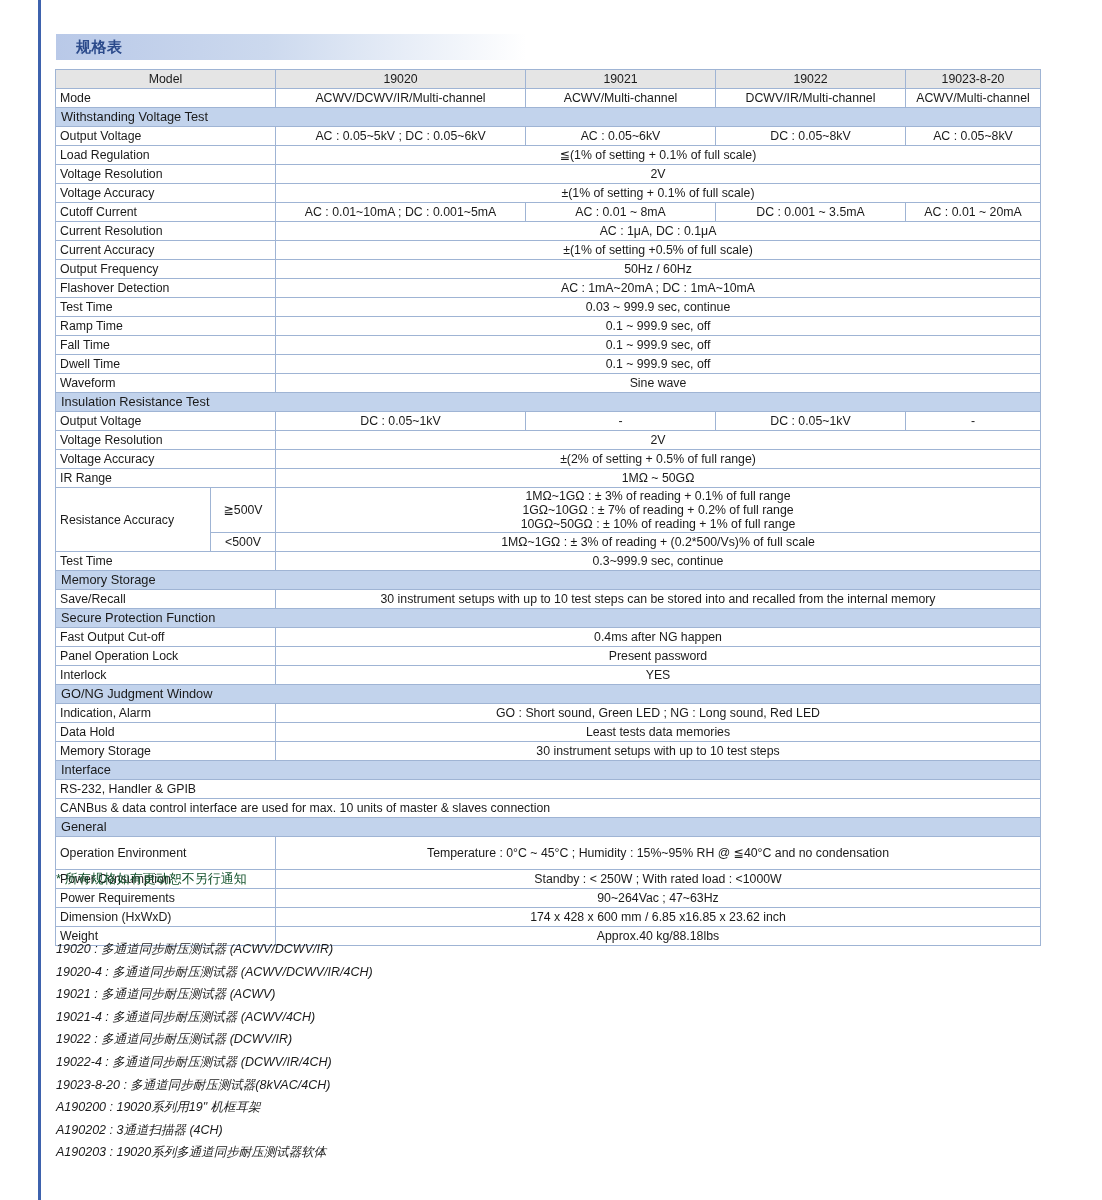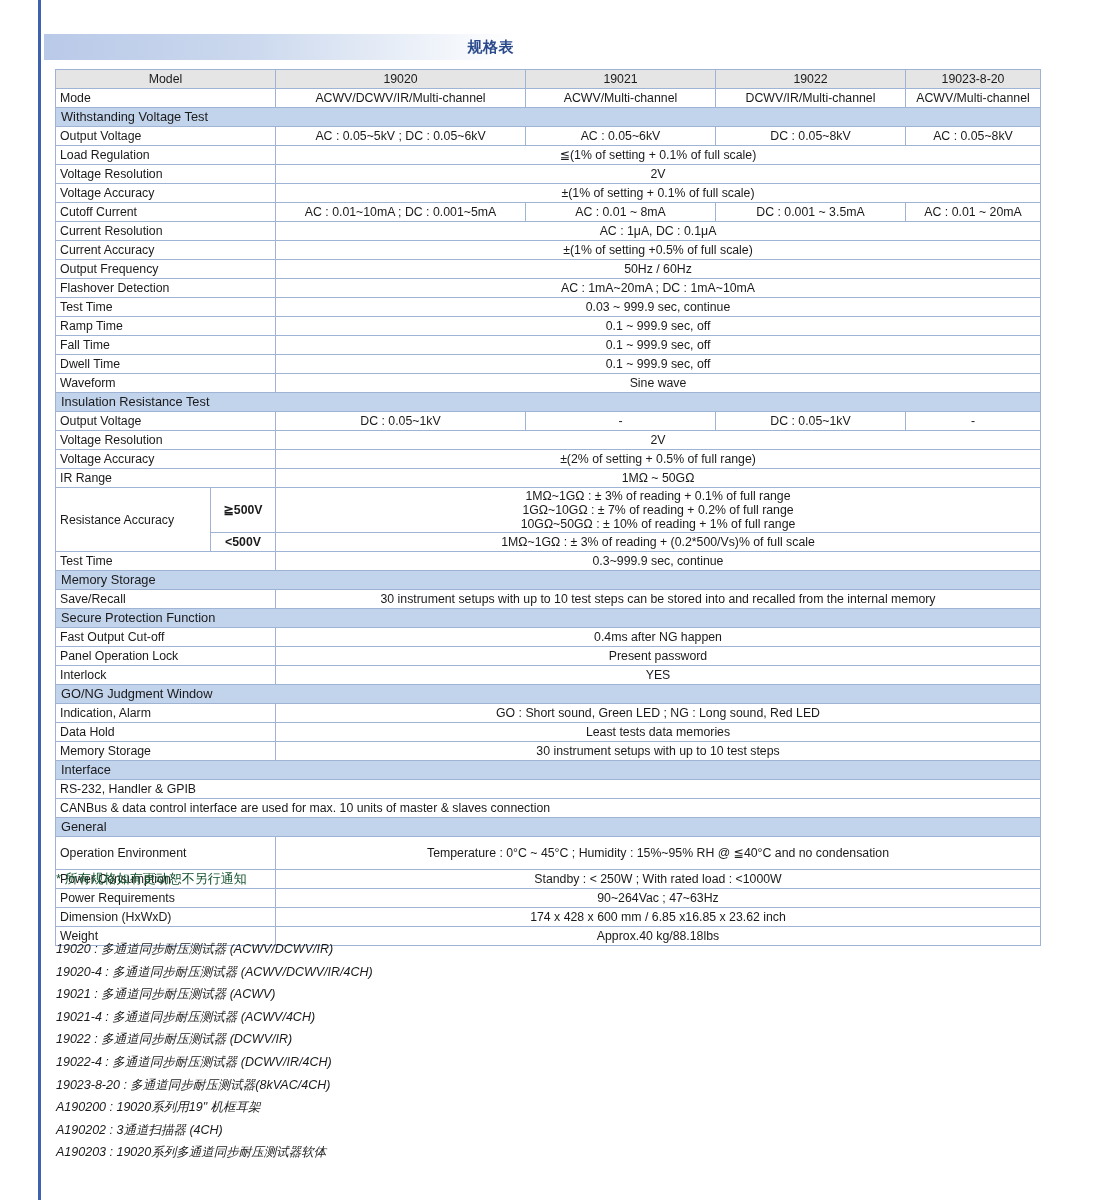--- a/index.html
+++ b/index.html
@@ -37,21 +37,21 @@
     display: flex;
     align-items: center;
   }
   .section-banner .sb-text {
     font-size: 15px;
     color: #2b4a8b;
     font-weight: bold;
     padding-left: 20px;
     letter-spacing: 0.5px;
   }
-  #banner-spec { left: 44px; top: 34px; width: 470px; justify-content: flex-end; }
+  #banner-spec { left: 56px; top: 34px; width: 470px; }
   #banner-order { left: 55px; top: 906px; width: 470px; }
 
   table.spec {
     position: absolute;
     left: 55px;
     top: 69px;
     width: 985px;
     border-collapse: collapse;
     font-size: 12.3px;
     table-layout: fixed;
@@ -66,21 +66,20 @@
   }
   td.label {
     width: 155px;
     text-align: left;
     padding-left: 5px;
     white-space: nowrap;
   }
   td.sublabel {
     width: 65px;
     text-align: center;
-    font-weight: bold;
   }
   td.val {
     text-align: center;
   }
   tr.header td {
     background: #e5e5e5;
     text-align: center;
   }
   tr.section td {
     background: #c2d3ec;

